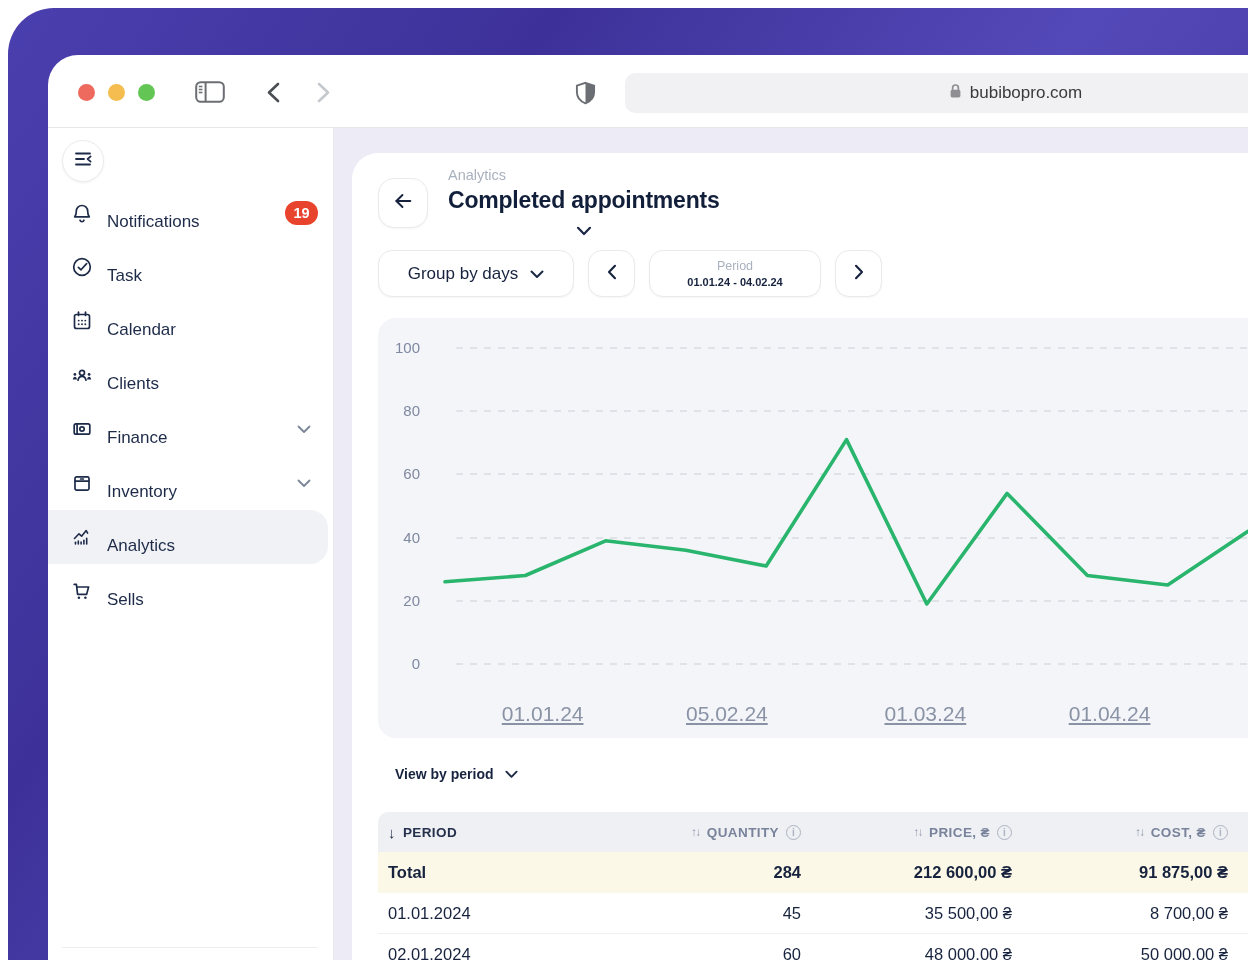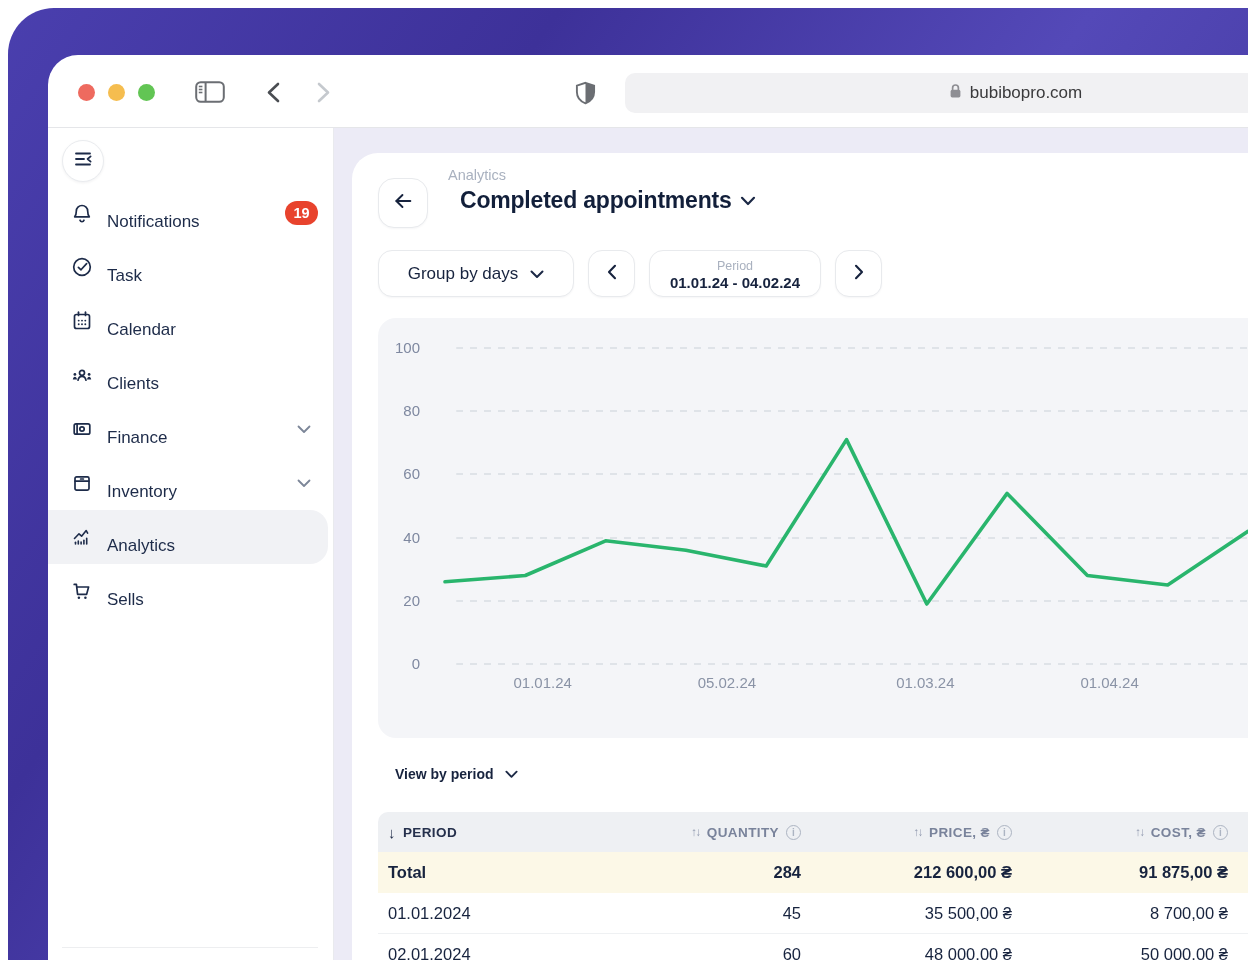--- a/index.html
+++ b/index.html
@@ -34,38 +34,38 @@
   .nav-label{position:absolute;left:59px;font-size:17px;font-weight:500;color:#1D2B49;margin-top:17px;}
   .nav-badge{position:absolute;right:15px;min-width:33px;height:24px;border-radius:12px;background:#E8432D;color:#fff;
              font-size:14.5px;font-weight:700;display:flex;align-items:center;justify-content:center;padding:0 6px;box-sizing:border-box;}
   .nav-chev{position:absolute;right:22px;display:flex;}
   .sidebar-divider{position:absolute;left:14px;right:15px;bottom:12px;height:1px;background:#EDEEF0;}
   
   .back-btn{position:absolute;left:378px;top:178px;width:48px;height:48px;border-radius:16px;border:1px solid #E8EAED;
             background:#fff;display:flex;align-items:center;justify-content:center;cursor:pointer;
             box-shadow:0 1px 2px rgba(16,24,40,.04);}
   .crumb{position:absolute;left:448px;top:167px;font-size:14.5px;color:#A9B1BF;}
-  .title-row{position:absolute;left:460px;top:187px;display:flex;align-items:center;gap:8px;}
+  .title-row{position:absolute;left:448px;top:187px;display:flex;align-items:center;gap:8px;flex-direction:column;}
   .title{font-size:23px;font-weight:700;color:#121F3A;letter-spacing:-.2px;}
   
   .btn{position:absolute;top:250px;height:47px;border-radius:14px;border:1px solid #E8EAED;background:#fff;
        box-shadow:0 1px 2px rgba(16,24,40,.04);display:flex;align-items:center;justify-content:center;cursor:pointer;box-sizing:border-box;text-align:center;}
   .group-btn{left:378px;width:196px;gap:12px;font-size:17px;font-weight:500;color:#17233E;}
   .prev-btn{left:588px;width:47px;}
   .next-btn{left:835px;width:47px;}
   .period-box{left:649px;width:172px;flex-direction:column;gap:1px;padding-top:2px;}
   .period-label{font-size:12.5px;color:#A9B1BF;line-height:14px;}
-  .period-value{font-size:15px;font-weight:700;color:#17233E;line-height:17px;}
+  .period-value{font-size:11px;font-weight:700;color:#17233E;line-height:17px;}
   
   .chart-card{position:absolute;left:378px;top:318px;width:890px;height:420px;border-radius:18px;background:#F4F5F8;}
   .chart-layer{position:absolute;inset:0;}
   .gridline{position:absolute;left:78px;right:12px;height:2px;border-radius:1px;
             background:repeating-linear-gradient(to right,#DFE3E8 0 7px,transparent 7px 14px);}
   .ytick{position:absolute;left:6px;width:36px;text-align:right;font-size:15px;color:#7E88A0;}
-  .xtick{position:absolute;top:356px;transform:translateX(-50%);font-size:15px;color:#8A93A6;}
+  .xtick{position:absolute;top:384px;transform:translateX(-50%);font-size:21px;color:#8A93A6;text-decoration:underline;}
   .chart-svg{position:absolute;inset:0;}
   
   .view-by{position:absolute;left:395px;top:766px;display:flex;align-items:center;gap:11px;cursor:pointer;
            font-size:14px;font-weight:600;color:#17233E;}
   .table{position:absolute;left:378px;top:812px;width:890px;}
   .trow{display:grid;grid-template-columns:1fr 214px 211px 236px;align-items:center;}
   .thead{height:40px;background:#EEF0F3;border-radius:10px 0 0 0;font-size:13.5px;font-weight:700;
          letter-spacing:.4px;color:#79839B;}
   .thead .cell-period{color:#25304C;}
   .cell{display:flex;align-items:center;gap:7px;}

